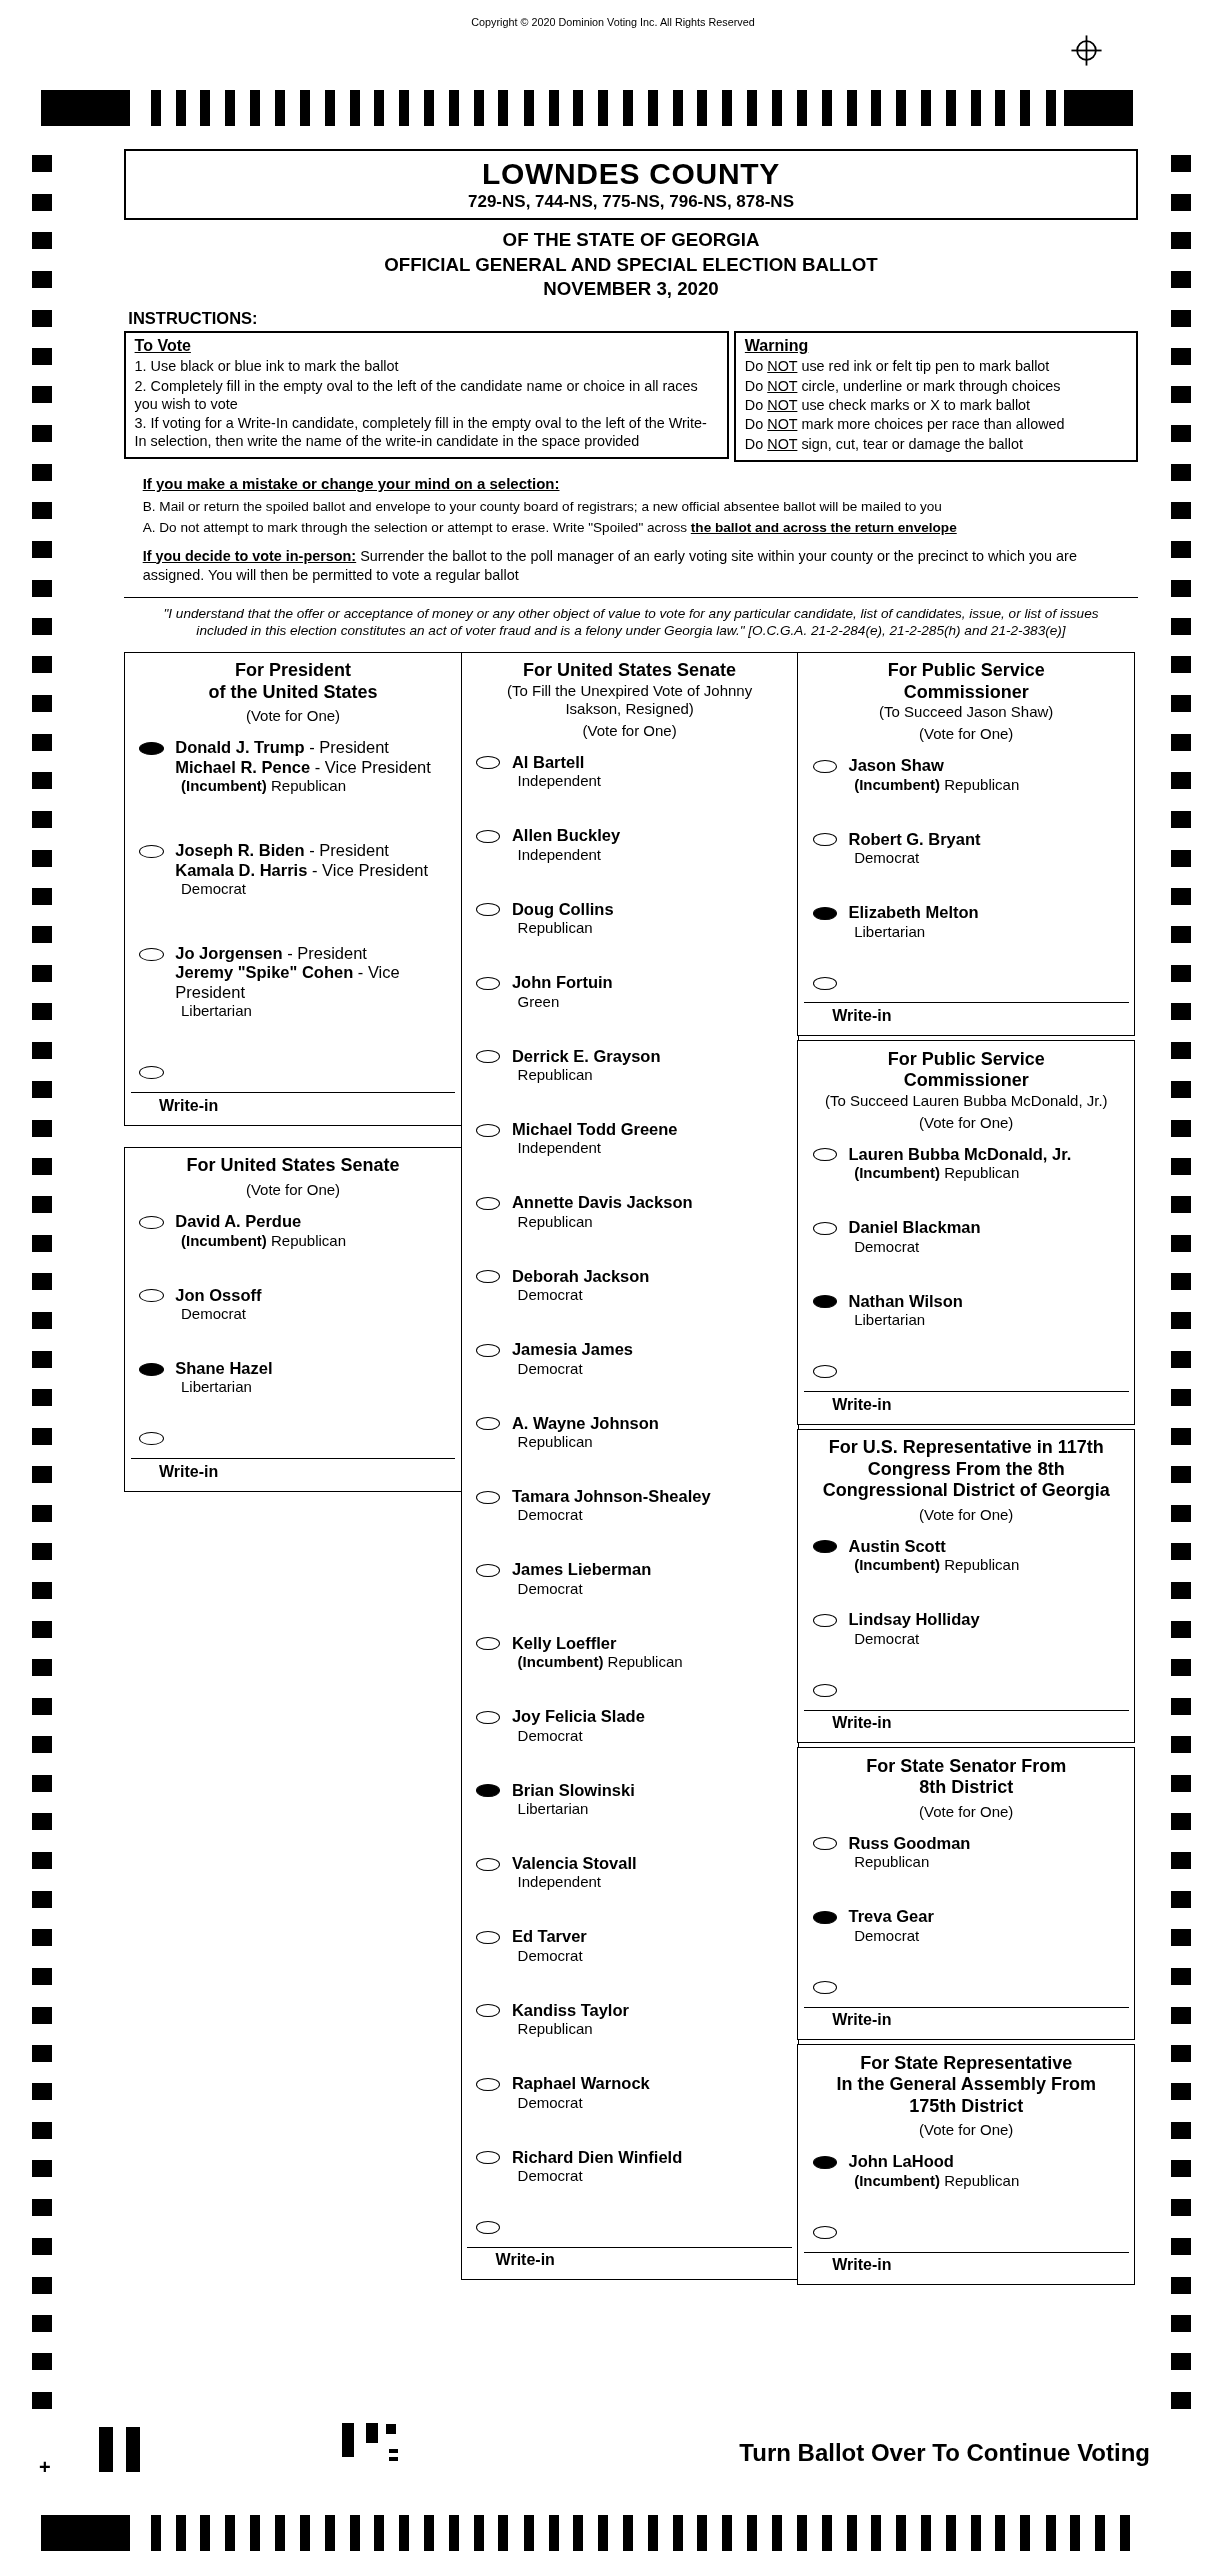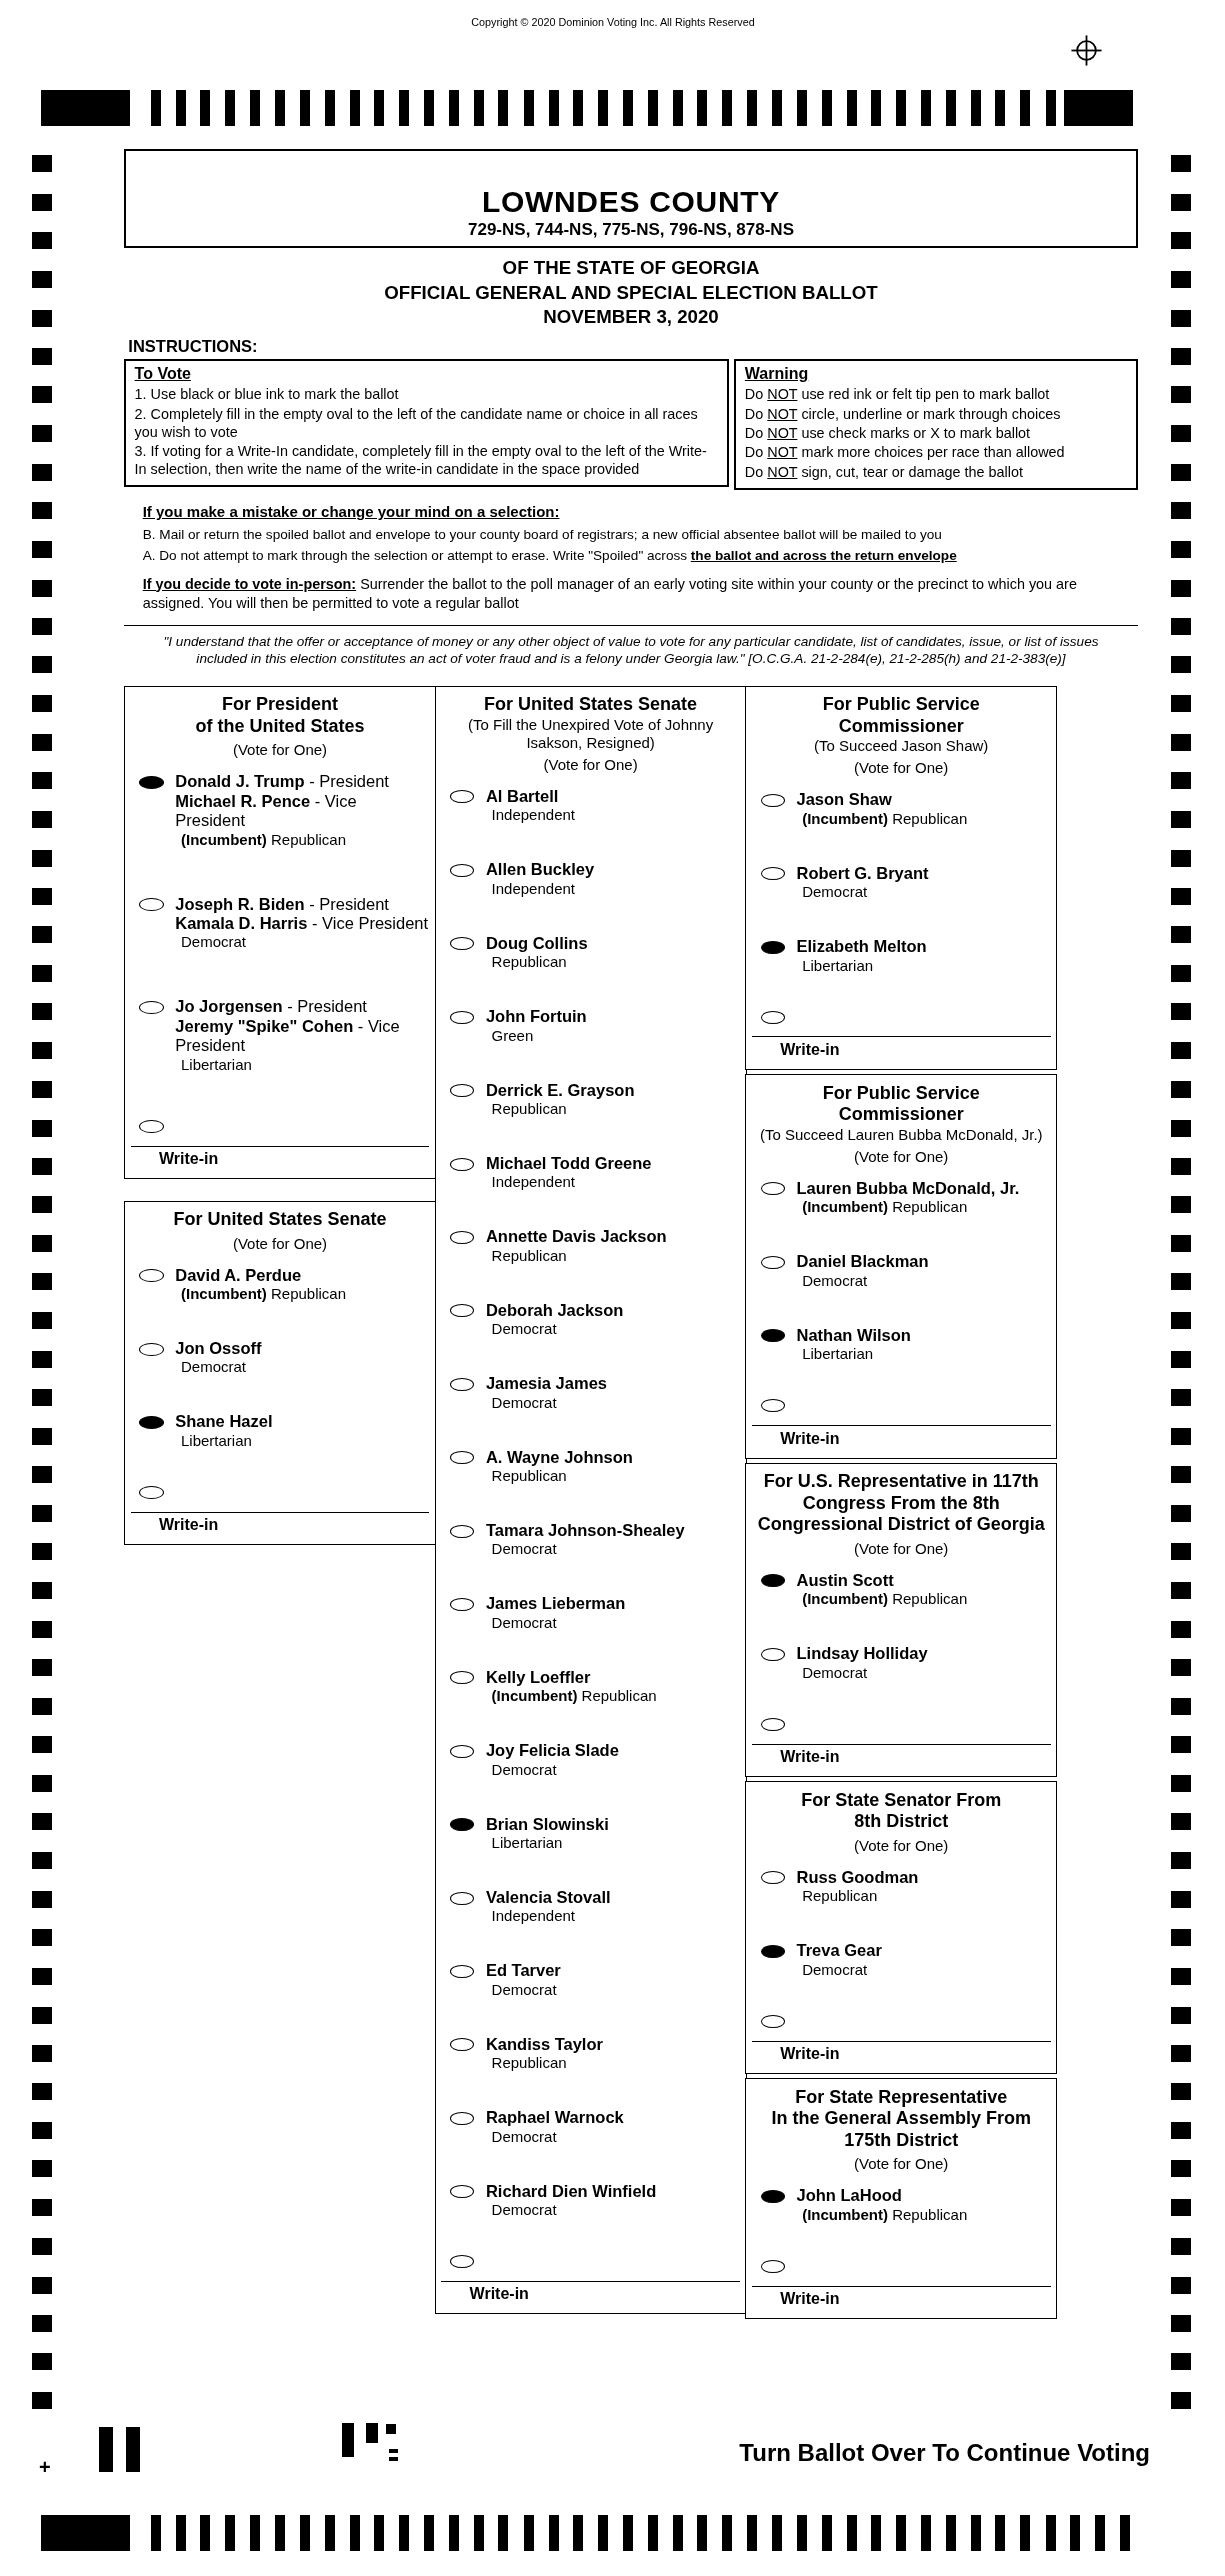--- a/index.html
+++ b/index.html
@@ -5,41 +5,41 @@
   * { margin:0; padding:0; box-sizing:border-box; }
   html,body { background:#e8e8e8; }
   #page { position:relative; width:1226px; height:2576px; background:#ffffff; color:#000;
           font-family:"Liberation Sans", sans-serif; overflow:hidden; margin:0 auto; }
   .tm { position:absolute; background:#000; }
   .copyright { position:absolute; top:16px; left:0; width:100%; text-align:center; font-size:10.8px; }
   .crosshair { position:absolute; left:1070px; top:34px; width:33px; height:33px; }
   #content { position:absolute; left:124px; top:149px; width:1014px; }
   .hdr-box { border:2.2px solid #000; text-align:center; background:#fff; }
   .hdr-box + .hdr-box { margin-top:-2.2px; }
-  .county { font-size:30px; font-weight:bold; padding-top:5.7px; line-height:34px; letter-spacing:0.7px;margin-top:28px; }
+  .county { font-size:30px; font-weight:bold; padding-top:5.7px; line-height:34px; letter-spacing:0.7px; }
   .precincts { font-size:17px; font-weight:bold; padding-bottom:5.7px; line-height:21.5px; }
   .ballot-title { font-size:24px; font-weight:bold; padding:5.7px 0; }
   .election { text-align:center; font-weight:bold; font-size:18.7px; line-height:24.4px; margin:8.6px 0 7.2px; }
   .instr-label { font-weight:bold; font-size:16.5px; padding-left:4.3px; }
   .instr-row { display:flex; gap:5.7px; margin-top:2.9px; align-items:flex-start; }
   .tv-box { width:605px; border:2.2px solid #000; padding:4.3px 8.6px 7.2px; }
   .warn-box { width:404px; border:2.2px solid #000; padding:4.3px 8.6px 7.2px; }
   .box-title { font-weight:bold; font-size:16px; text-decoration:underline; margin-bottom:2.2px; }
   .box-item { font-size:14.4px; line-height:18px; margin-top:1.4px; }
   .u { text-decoration:underline; }
   .b { font-weight:bold; }
   .bu { font-weight:bold; text-decoration:underline; }
   .mistake { margin:13px 0 0 18.7px; }
   .mistake .heading { font-size:15px; font-weight:bold; text-decoration:underline; }
   .mistake .line { margin-top:6.5px; font-size:13.6px; white-space:nowrap; }
   .inperson { margin:11.5px 18.7px 0; font-size:14.4px; line-height:19.4px; }
   .fraud { margin-top:11.5px; border-top:1.4px solid #000; padding:7.2px 21.5px 4.3px; text-align:center;
            font-style:italic; font-size:13.6px; line-height:17px; }
   .races { display:flex; margin-top:8.6px; align-items:flex-start; }
-  .race-col { width:312px;margin-top:6px; }
+  .race-col { width:338px; }
   .race-col + .race-col { margin-left:-1.4px; }
   .race { border:1.4px solid #000; background:#fff; }
   .col-1 .race + .race { margin-top:21.5px; }
   .col-3 .race + .race { margin-top:4.3px; }
   .race-banner { border-bottom:1.4px solid #000; text-align:center; font-weight:bold; font-size:18.7px; padding:9.3px 0; }
   .race-header { text-align:center; padding:7.2px 4.3px 0; }
   .race-title { font-weight:bold; font-size:18px; line-height:21.5px; }
   .race-subtitle { font-size:15px; line-height:18px; }
   .vote-for { margin-top:4.3px; margin-bottom:13px; }
   .candidate { display:flex; margin:0 4.3px 36px 14.4px; }

